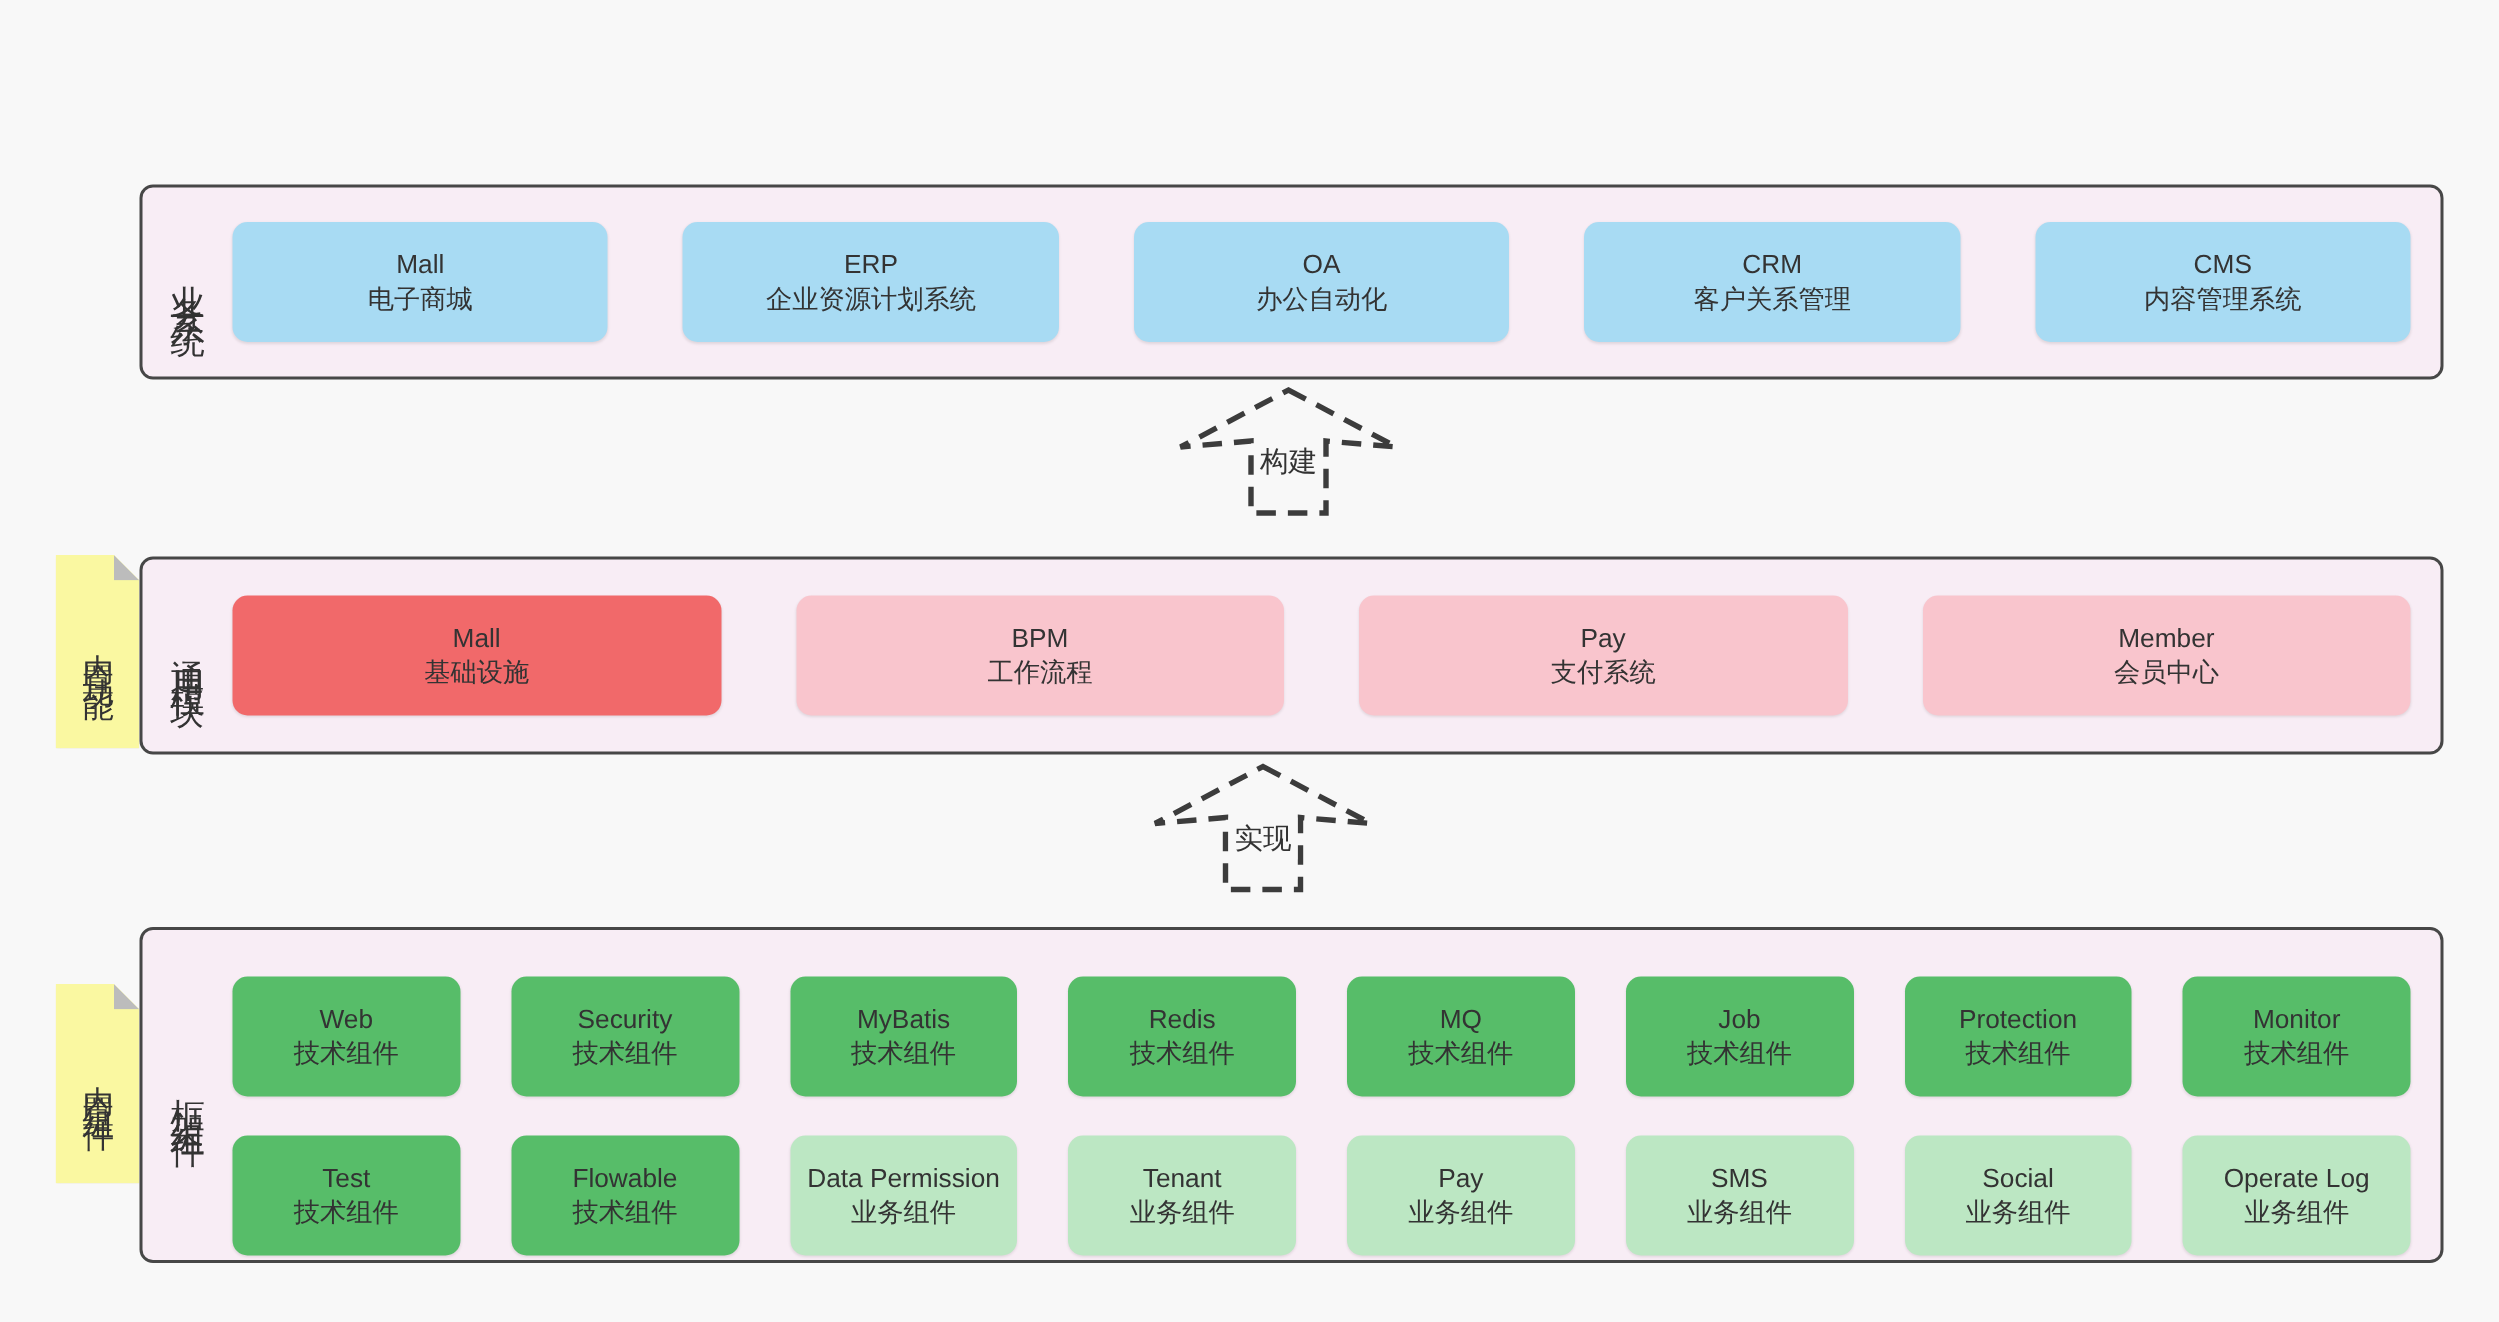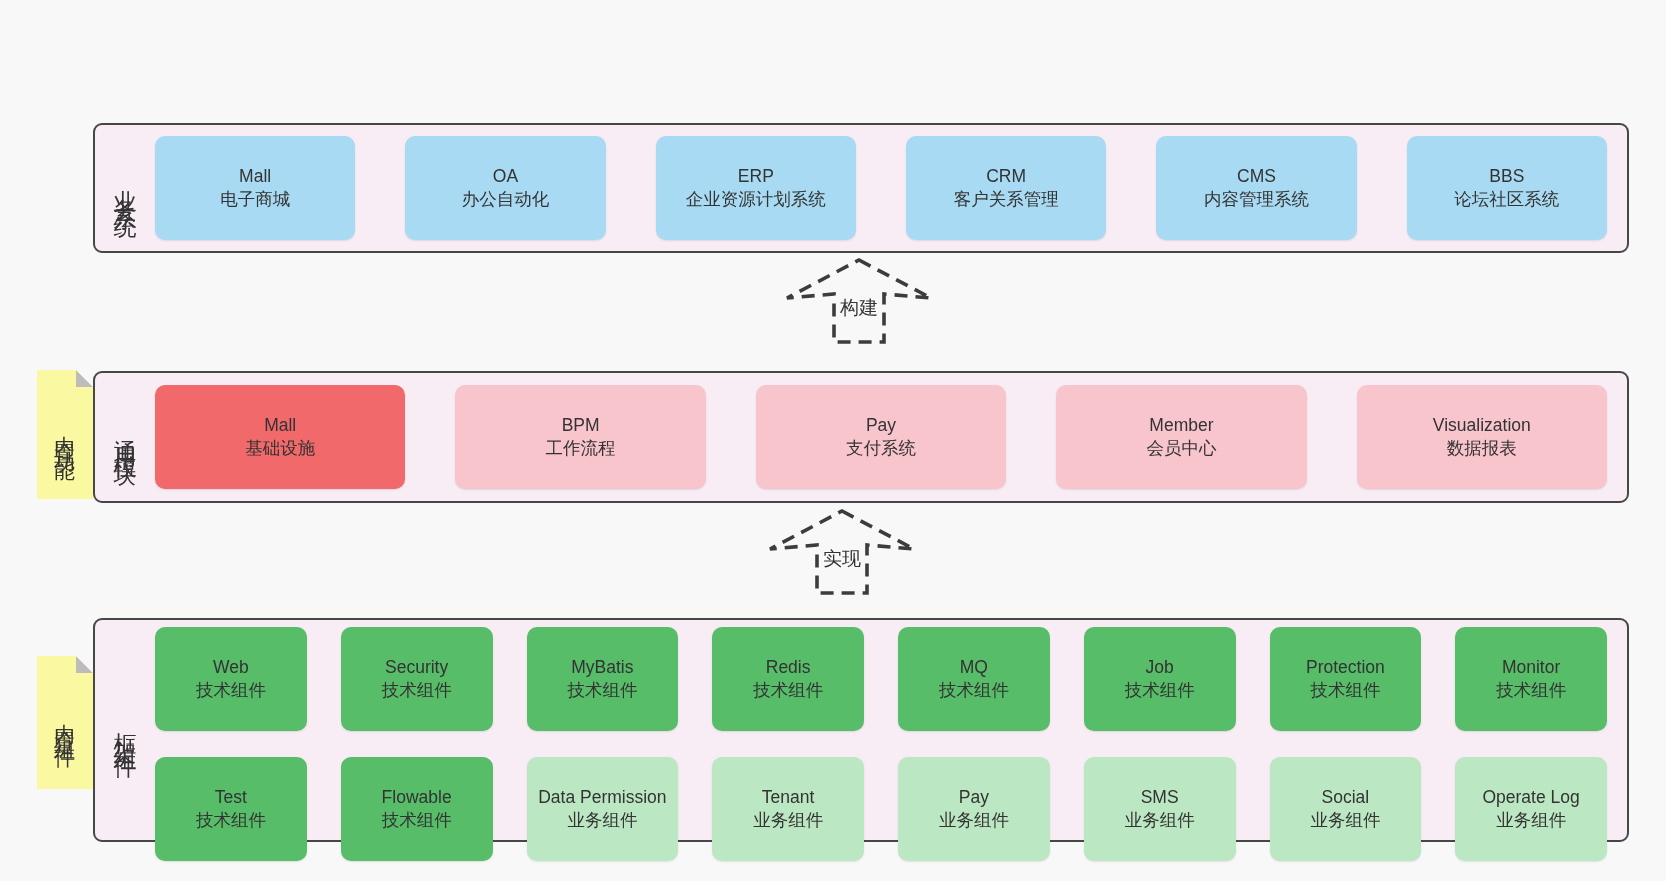--- a/index.html
+++ b/index.html
@@ -36,21 +36,21 @@
     position:absolute;left:60px;right:20px;top:0;bottom:0;
     display:flex;align-items:center;gap:50px;
   }
   .rows{
     position:absolute;left:60px;right:20px;top:0;bottom:0;
     display:flex;flex-direction:column;justify-content:center;gap:26px;margin-top:28px;
   }
   .row{display:flex;gap:34px;}
 
   .box{
-    flex:1;height:104px;border-radius:10px;
+    flex:1;height:80px;border-radius:10px;
     display:flex;flex-direction:column;align-items:center;justify-content:center;
     text-align:center;padding:4px 6px;line-height:1.32;font-size:17.5px;
     box-shadow:0 1px 2px rgba(0,0,0,.10);
   }
   .v-blue{background:var(--blue);}
   .v-red{background:var(--red);}
   .v-pink{background:var(--pink);}
   .v-green{background:var(--green);}
   .v-green-light{background:var(--green-light);}
 
@@ -93,38 +93,34 @@
   <section class="band" id="band-business">
     <div class="band-label">
       <span class="v-text">业务系统</span>
     </div>
     <div class="boxes">
       <div class="box v-blue">
         <div>Mall</div>
         <div>电子商城</div>
       </div>
       <div class="box v-blue">
+        <div>ERP</div>
+        <div>企业资源计划系统</div>
+      </div>
+      <div class="box v-blue">
         <div>OA</div>
         <div>办公自动化</div>
       </div>
       <div class="box v-blue">
-        <div>ERP</div>
-        <div>企业资源计划系统</div>
-      </div>
-      <div class="box v-blue">
         <div>CRM</div>
         <div>客户关系管理</div>
       </div>
       <div class="box v-blue">
         <div>CMS</div>
         <div>内容管理系统</div>
-      </div>
-      <div class="box v-blue">
-        <div>BBS</div>
-        <div>论坛社区系统</div>
       </div>
     </div>
   </section>
 
   <div class="arrow" id="arrow-build">
     <svg viewBox="0 0 150 88">
       <polygon points="75,3 147,41 100,37 100,85 50,85 50,37 3,41"></polygon>
     </svg>
     <span class="arrow-label">构建</span>
   </div>
@@ -146,24 +142,20 @@
         <div>工作流程</div>
       </div>
       <div class="box v-pink">
         <div>Pay</div>
         <div>支付系统</div>
       </div>
       <div class="box v-pink">
         <div>Member</div>
         <div>会员中心</div>
       </div>
-      <div class="box v-pink">
-        <div>Visualization</div>
-        <div>数据报表</div>
-      </div>
     </div>
   </section>
 
   <div class="arrow" id="arrow-implement">
     <svg viewBox="0 0 150 88">
       <polygon points="75,3 147,41 100,37 100,85 50,85 50,37 3,41"></polygon>
     </svg>
     <span class="arrow-label">实现</span>
   </div>
 

